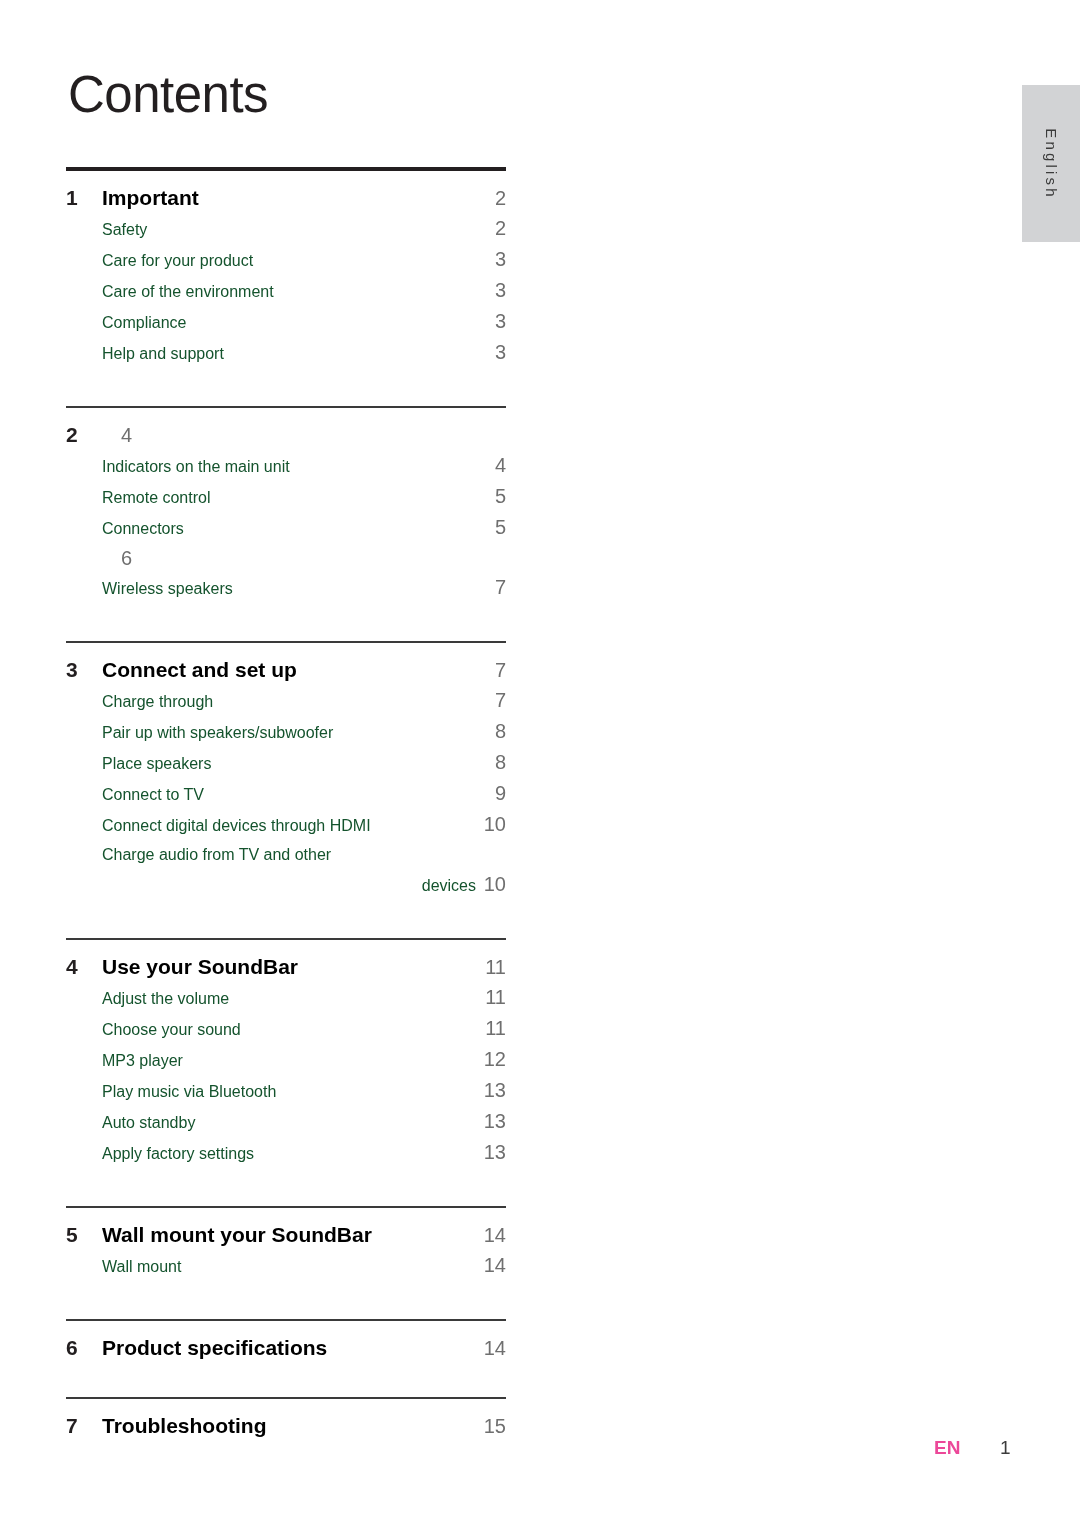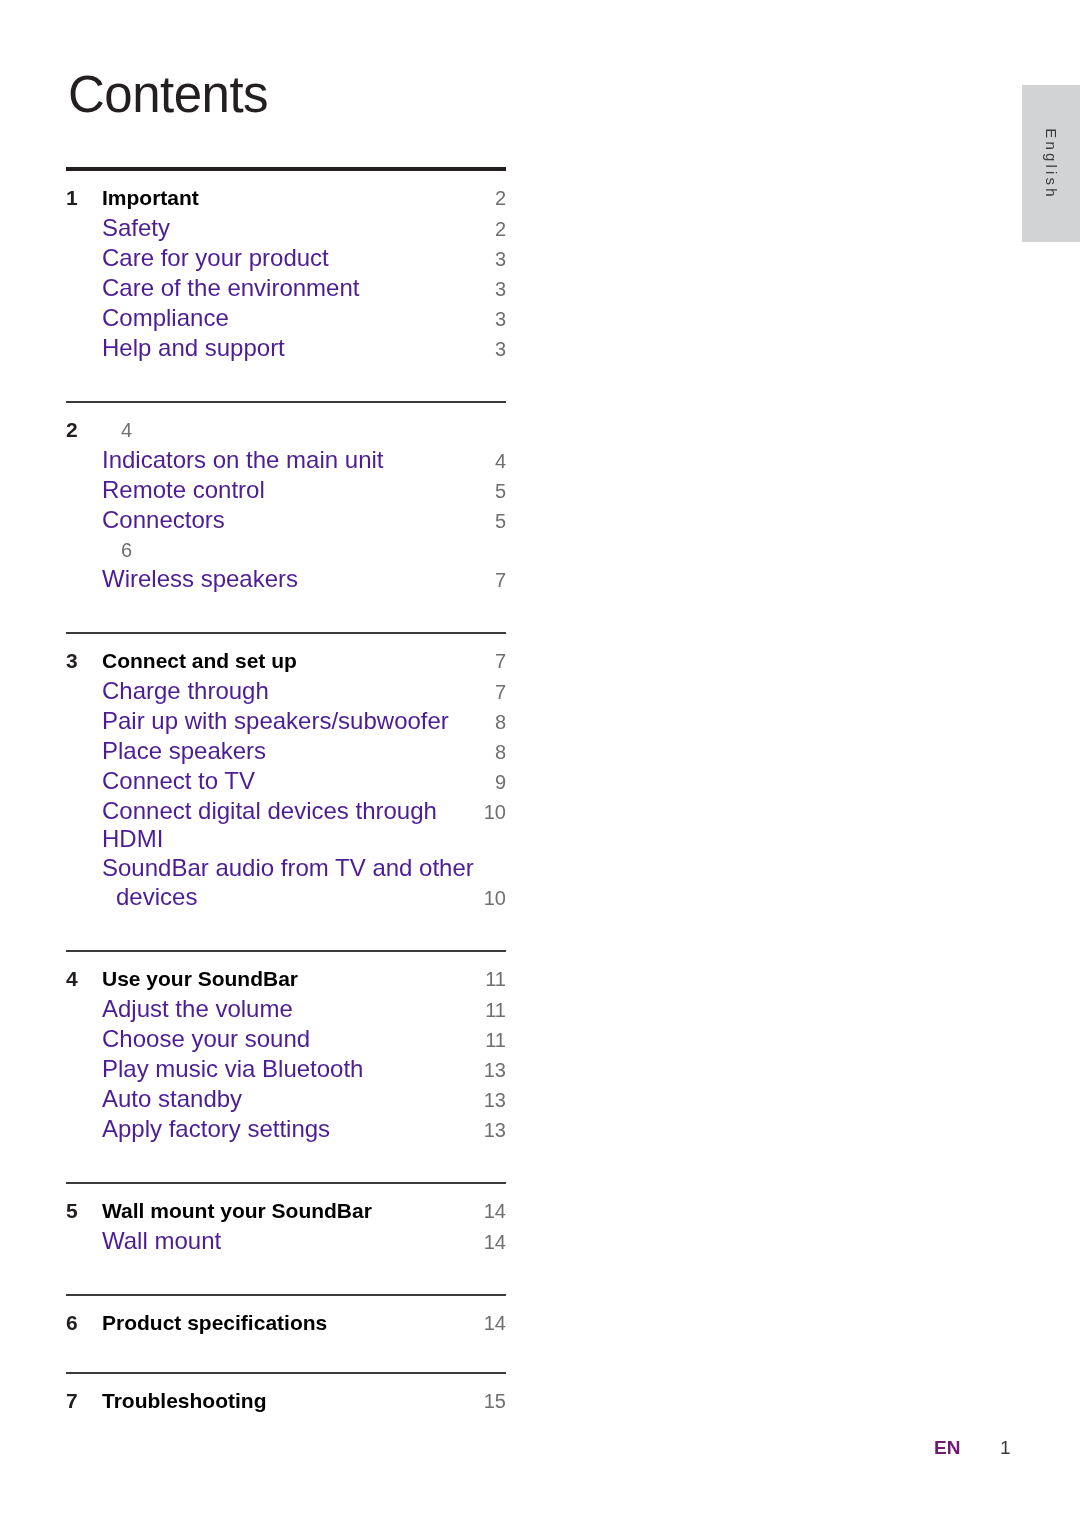--- a/index.html
+++ b/index.html
@@ -115,52 +115,53 @@
     line-height: 30px;
     min-width: 30px;
   }
 
   .sub-indent {
     width: 36px;
     flex: 0 0 36px;
   }
   .sub-label {
     flex: 1 1 auto;
-    font-size: 24px;
-    color: #4c1d95;
+    font-size: 16px;
+    color: #14532d;
     line-height: 28px;
     font-weight: 400;
   }
   .sub-page {
     flex: 0 0 auto;
     text-align: right;
     font-size: 20px;
     color: #6f6f6f;
     line-height: 28px;
     min-width: 30px;
   }
   .sub-label.cont {
     padding-left: 14px;
+    text-align: right;
   }
 
   
   .footer {
     position: absolute;
     left: 0;
     top: 1437px;
     width: 1080px;
     height: 30px;
   }
   .footer-en {
     position: absolute;
     left: 934px;
     top: 0;
     font-size: 19px;
     font-weight: bold;
-    color: #701a75;
+    color: #ec4899;
   }
   .footer-page {
     position: absolute;
     left: 1000px;
     top: 0;
     font-size: 19px;
     color: #3b3b3b;
   }
 </style>
 </head>
@@ -268,21 +269,21 @@
           <span class="sub-label">Connect to TV</span>
           <span class="sub-page">9</span>
         </div>
         <div class="row row-sub">
           <span class="sub-indent"></span>
           <span class="sub-label">Connect digital devices through HDMI</span>
           <span class="sub-page">10</span>
         </div>
         <div class="row row-sub">
           <span class="sub-indent"></span>
-          <span class="sub-label">SoundBar audio from TV and other</span>
+          <span class="sub-label">Charge audio from TV and other</span>
           <span class="sub-page"></span>
         </div>
         <div class="row row-sub">
           <span class="sub-indent"></span>
           <span class="sub-label cont">devices</span>
           <span class="sub-page">10</span>
         </div>
       </div>
       <div class="sec-gap"></div>
       <div class="rule-thin"></div>
@@ -294,20 +295,25 @@
         </div>
         <div class="row row-sub">
           <span class="sub-indent"></span>
           <span class="sub-label">Adjust the volume</span>
           <span class="sub-page">11</span>
         </div>
         <div class="row row-sub">
           <span class="sub-indent"></span>
           <span class="sub-label">Choose your sound</span>
           <span class="sub-page">11</span>
+        </div>
+        <div class="row row-sub">
+          <span class="sub-indent"></span>
+          <span class="sub-label">MP3 player</span>
+          <span class="sub-page">12</span>
         </div>
         <div class="row row-sub">
           <span class="sub-indent"></span>
           <span class="sub-label">Play music via Bluetooth</span>
           <span class="sub-page">13</span>
         </div>
         <div class="row row-sub">
           <span class="sub-indent"></span>
           <span class="sub-label">Auto standby</span>
           <span class="sub-page">13</span>

